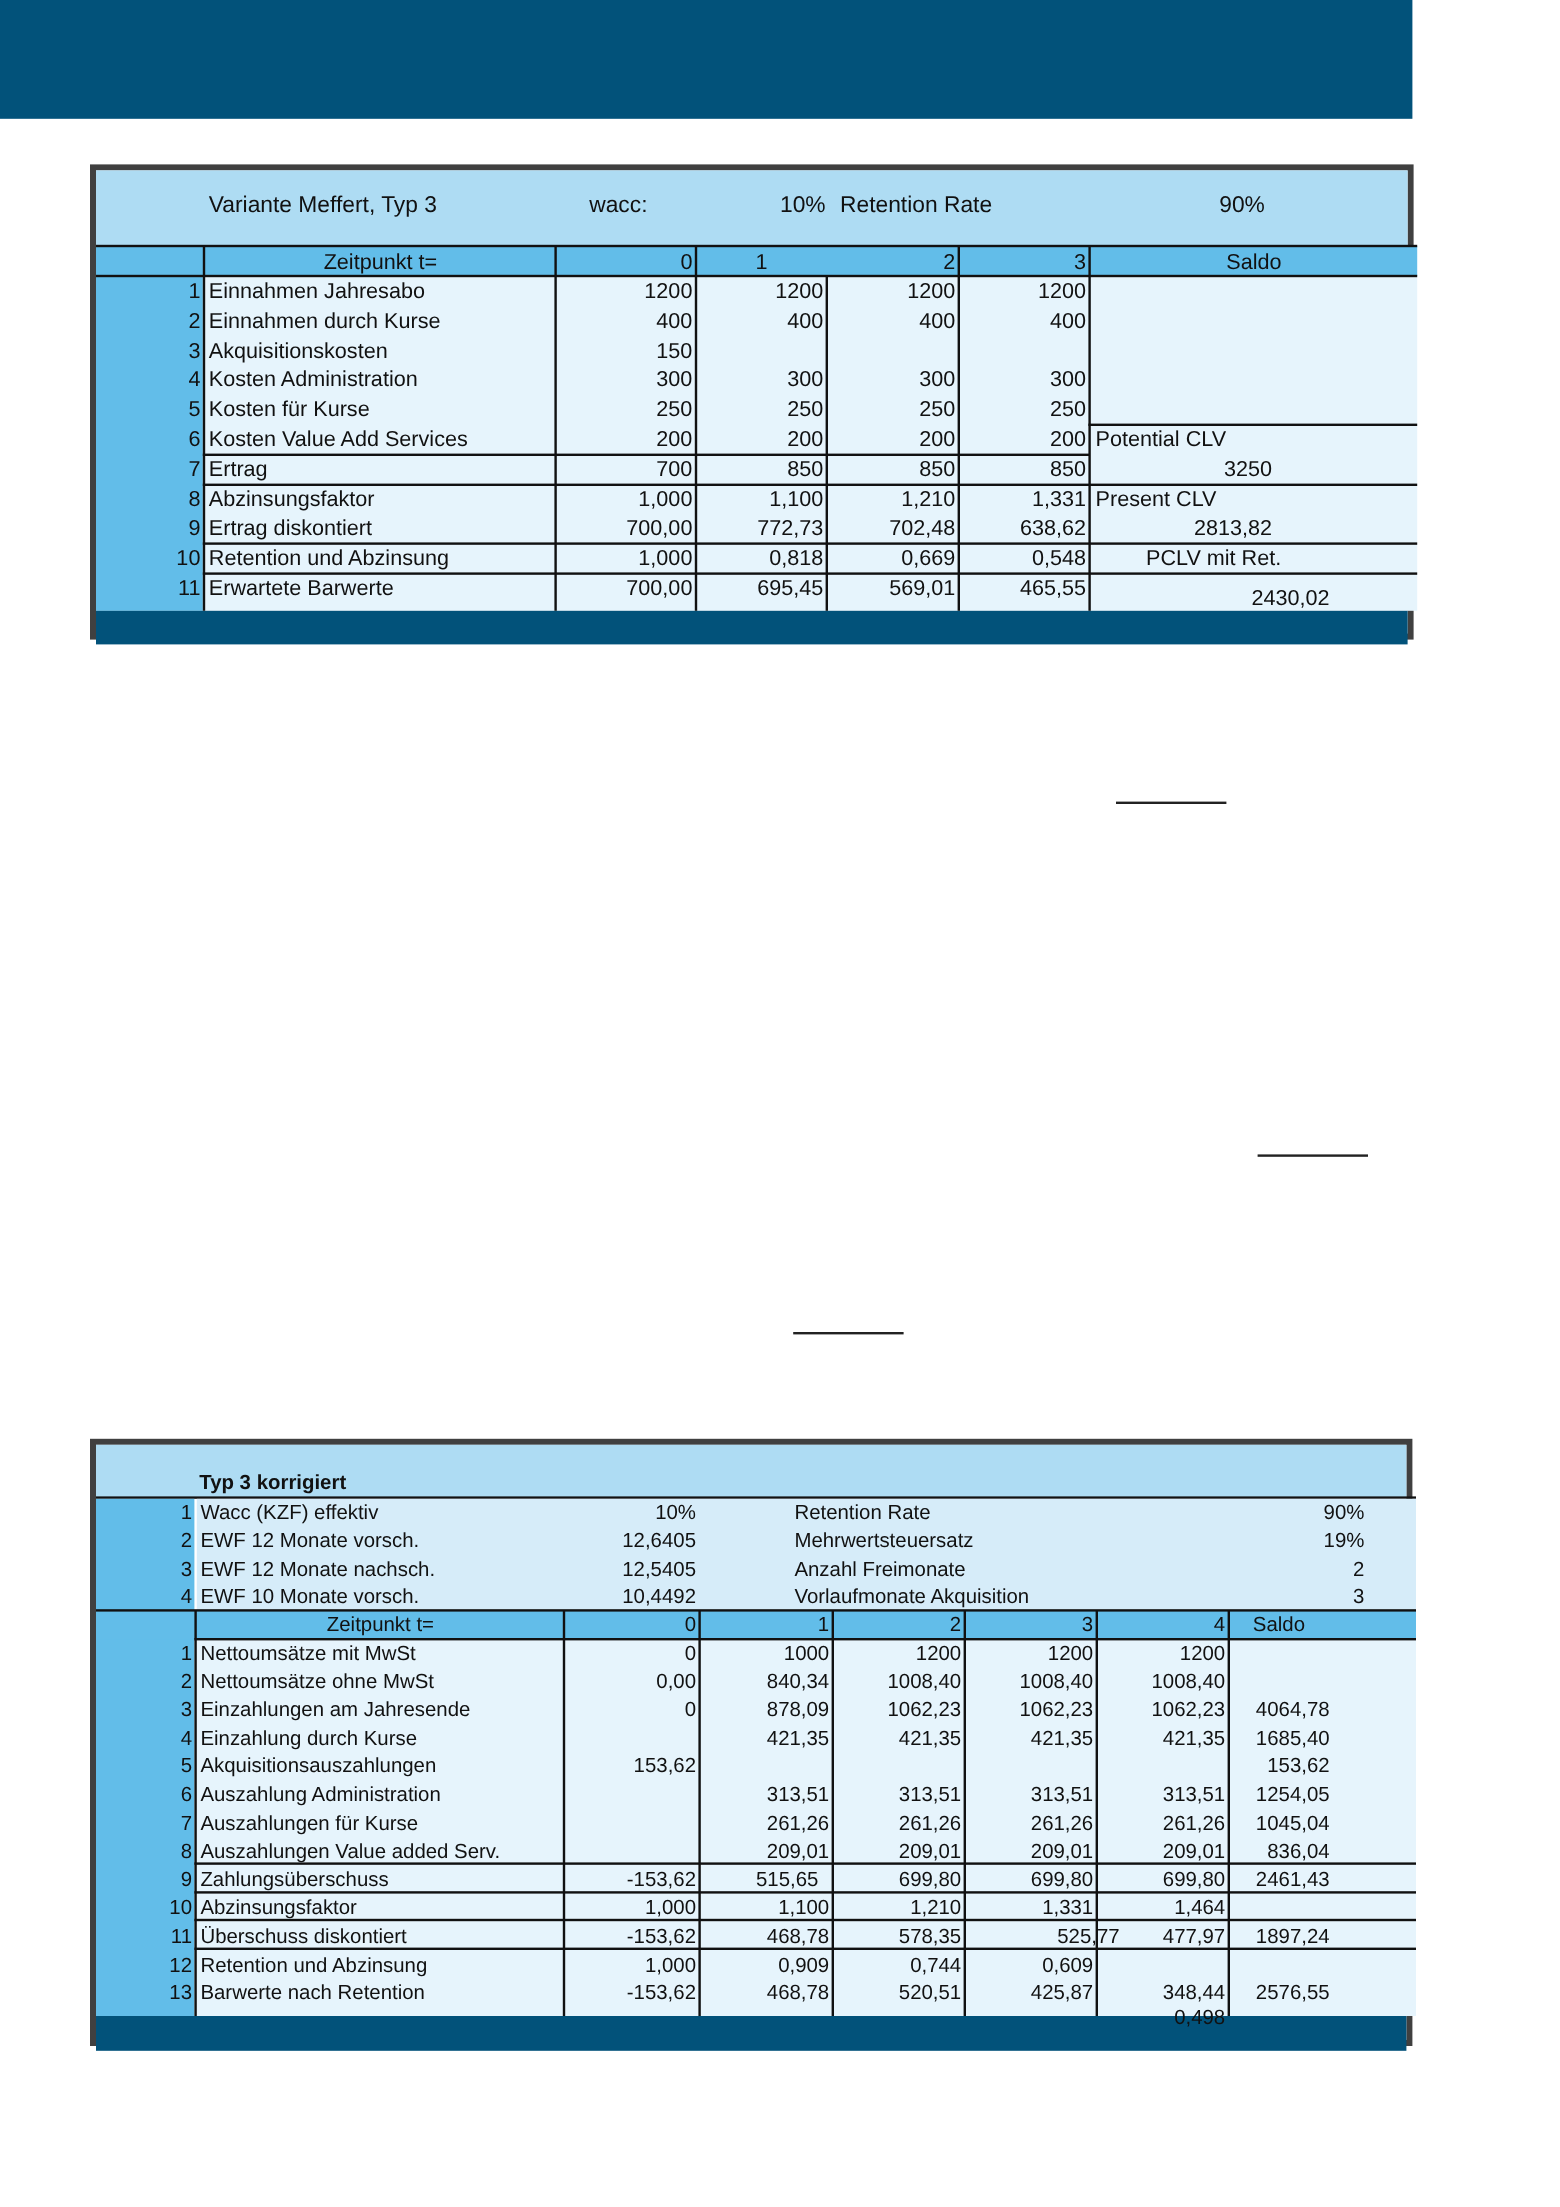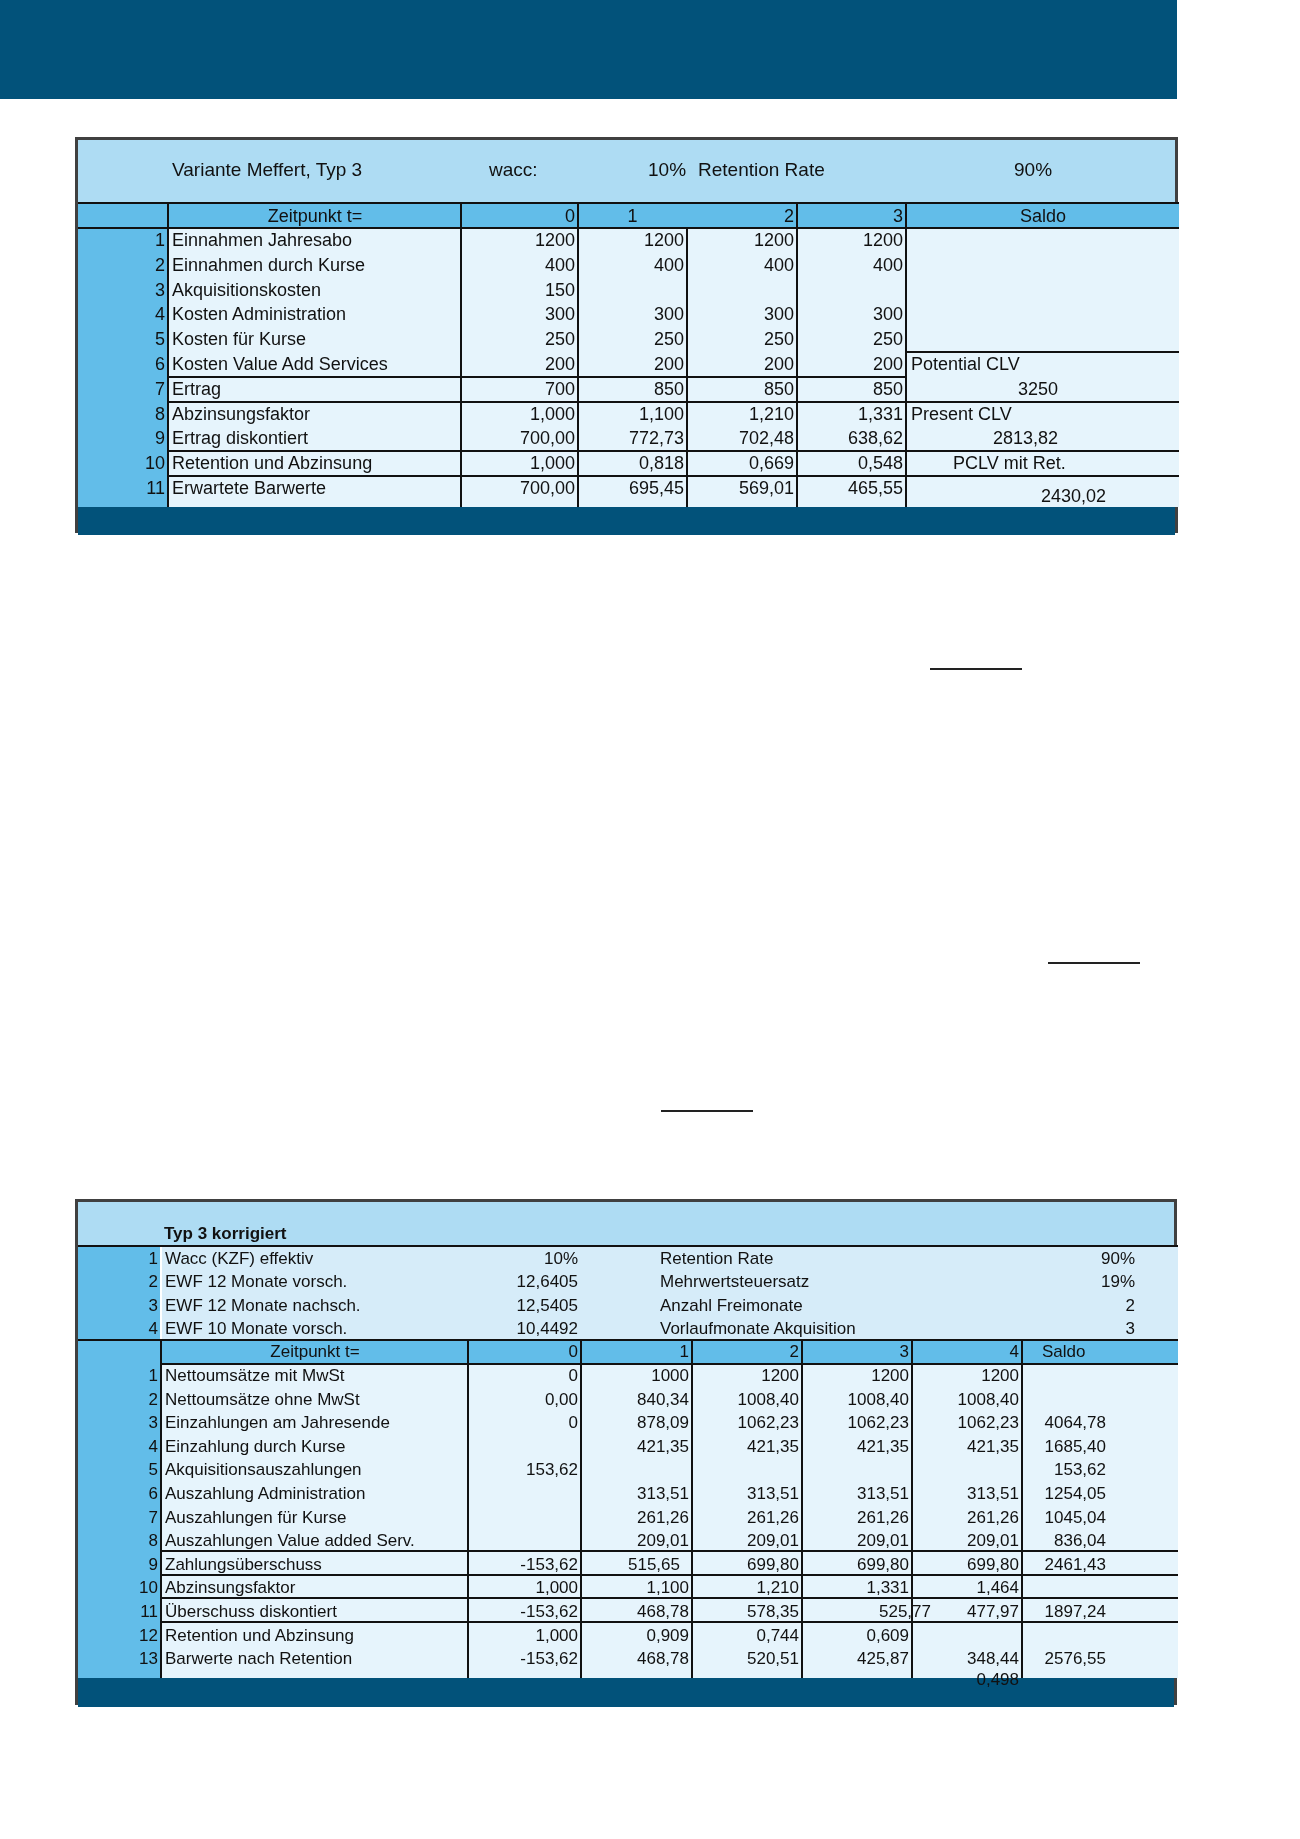--- a/index.html
+++ b/index.html
@@ -1,20 +1,20 @@
 <!DOCTYPE html>
 <html><head>
 <meta charset="utf-8">
 <style>
   * { box-sizing: border-box; margin: 0; padding: 0; }
   html, body { width: 1300px; height: 1839px; background: #ffffff; overflow: hidden; }
   body { position: relative; font-family: "Liberation Sans", sans-serif; color: #111; }
   .topbar { position: absolute; left: 0; top: 0; width: 1177px; height: 99px; background: #02527A; }
 
-  .sheet { position: absolute; border: 3px solid #404040; }
+  .sheet { position: absolute; border: 5px solid #404040; }
   .band { position: absolute; left: 0; right: 0; }
   .title-band { background: #AEDCF3; top: 0; }
   .bottom-band { background: #02527A; }
   .cell { position: absolute; font-size: 18px; line-height: 24px; white-space: nowrap; }
   .num { text-align: right; padding-right: 3px; }
   .txt { text-align: left; padding-left: 3px; }
   .ctr { text-align: center; }
   .vline { position: absolute; width: 2px; background: #111; }
   .hline { position: absolute; height: 2px; background: #111; }
   .numcol { position: absolute; background: #62BDE9; }

